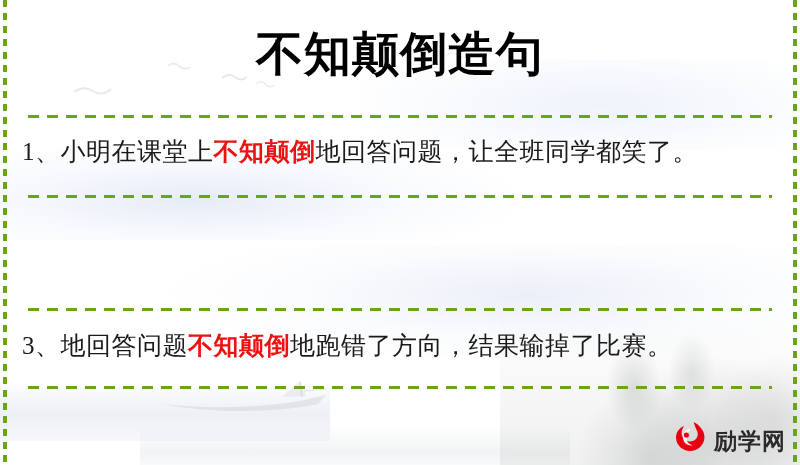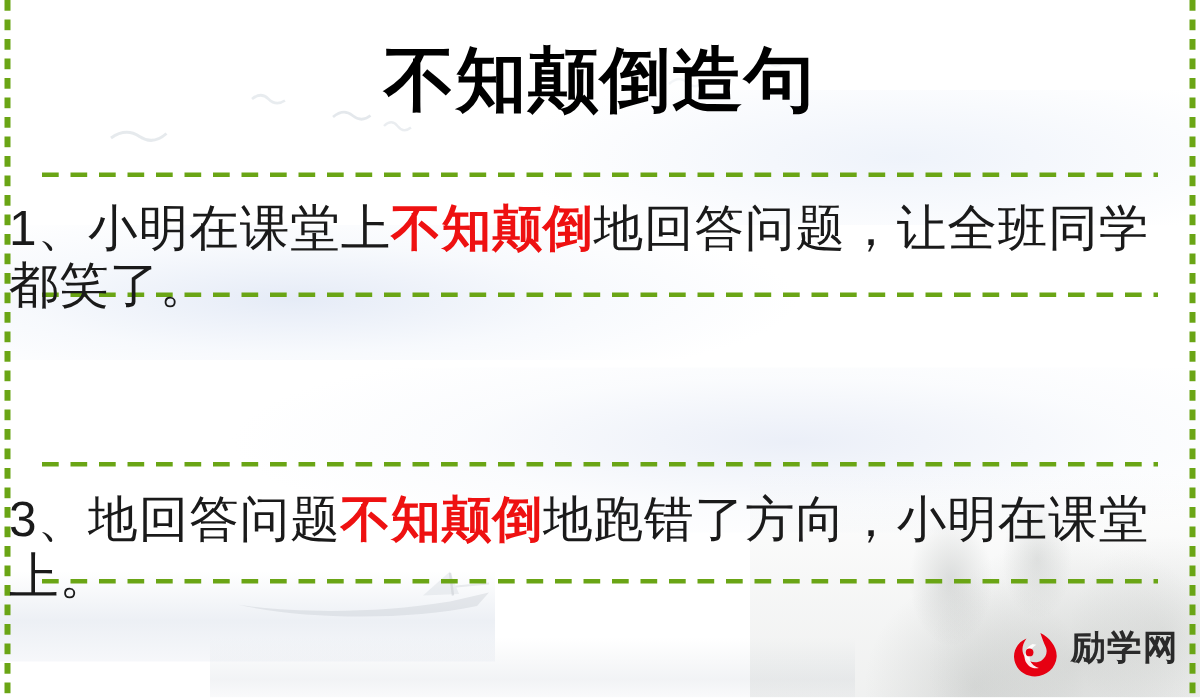--- a/index.html
+++ b/index.html
@@ -154,46 +154,46 @@
     font-weight: bold;
     line-height: 60px;
     letter-spacing: 1px;
     color: #000000;
     white-space: nowrap;
   }
 
   
   .sentence {
     position: absolute;
-    left: 6px;
+    left: 22px;
     width: 760px;
     z-index: 3;
-    font-family: Liberation Sans, sans-serif;
-    font-size: 33px;
+    font-family: Liberation Serif, serif;
+    font-size: 25px;
     line-height: 38px;
     color: #1a1a1a;
     letter-spacing: 0.5px;
     text-align: justify;
   }
   .sentence .kw {
     color: #ee1111;
     font-weight: bold;
   }
   .s1 { top: 133px; }
   .s2 { top: 214px; }
   .s3 { top: 327px; }
 
   
   .logo {
     position: absolute;
     right: 14px;
     bottom: 12px;
     z-index: 4;
     display: flex;
-    align-items: flex-start;
+    align-items: flex-end;
     gap: 7px;
   }
   .logo-mark {
     width: 33px;
     height: 33px;
     flex: 0 0 auto;
   }
   .logo-text {
     font-family: "Liberation Sans", "DejaVu Sans", sans-serif;
     font-size: 23px;
@@ -246,21 +246,21 @@
   <div class="divider" style="top:195px;"></div>
   <div class="divider" style="top:308px;"></div>
   <div class="divider" style="top:386px;"></div>
 
   <div class="sentence s1">
     <span>1、</span><span>小明在课堂上</span><span class="kw">不知颠倒</span><span>地回答问题，让全班同学都笑了。</span>
   </div>
 
 
   <div class="sentence s3">
-    <span>3、</span><span>地回答问题</span><span class="kw">不知颠倒</span><span>地跑错了方向，小明在课堂上。</span>
+    <span>3、</span><span>地回答问题</span><span class="kw">不知颠倒</span><span>地跑错了方向，结果输掉了比赛。</span>
   </div>
 
   <div class="logo">
     <svg class="logo-mark" viewBox="0 0 64 64">
       <path d="M38 4 C50 10, 60 22, 59 35 C58 49, 46 60, 31 60 C17 60, 5 50, 4 36
                C3 25, 10 15, 20 11 C14 19, 13 28, 18 35 C23 42, 33 44, 40 39
                C46 35, 48 27, 44 20 C42 16, 40 10, 38 4 Z" fill="#e60012"></path>
       <path d="M28 18 C20 22, 16 30, 18 38 C20 46, 28 51, 36 49
                C29 47, 24 42, 24 35 C24 28, 27 22, 33 19 Z" fill="#ffffff" opacity="0.92"></path>
       <path d="M44 42 C40 50, 31 55, 23 53 C31 56, 41 53, 46 46 Z" fill="#e60012"></path>

